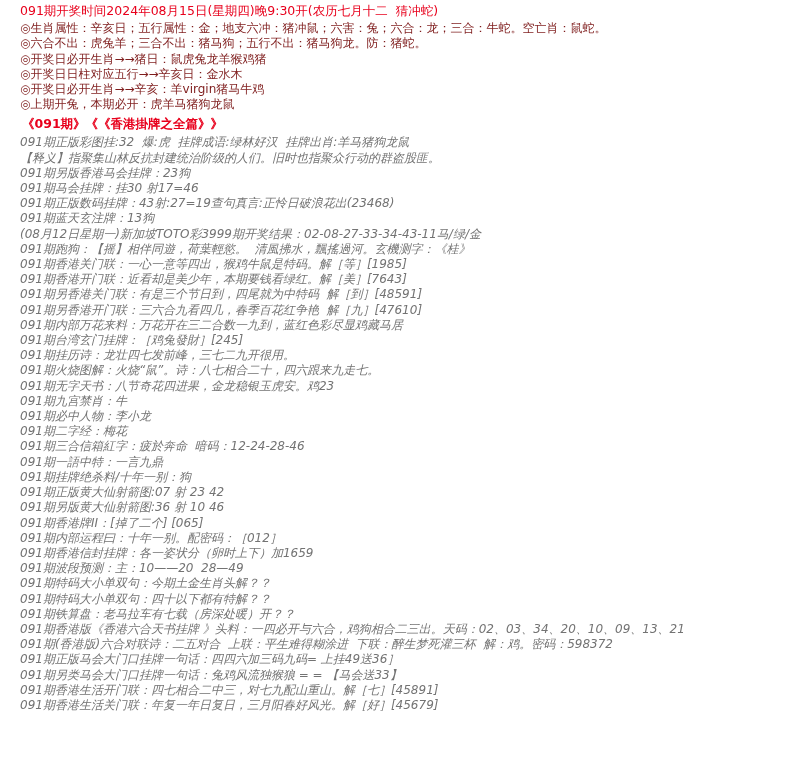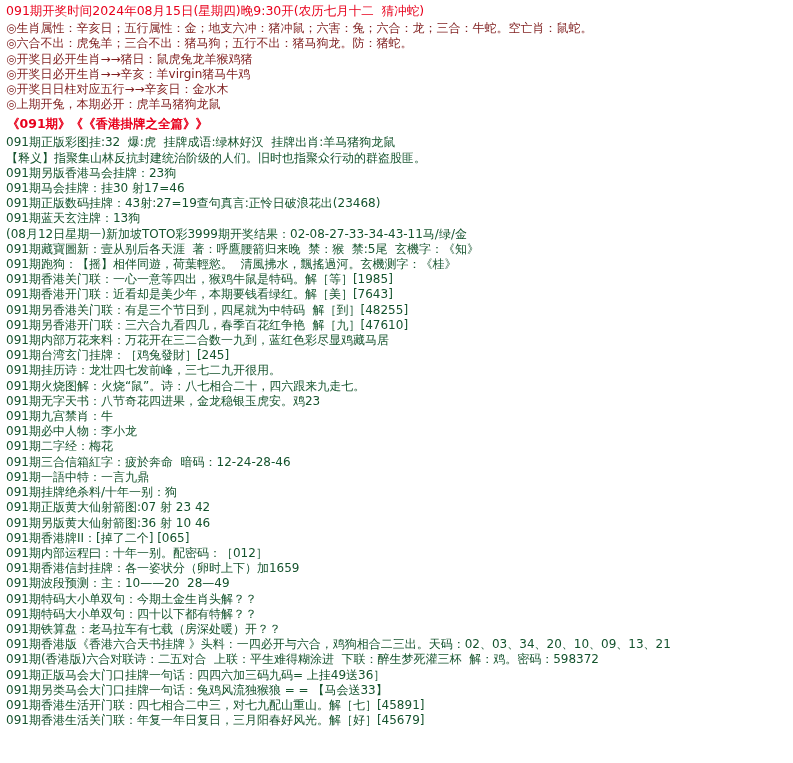--- a/index.html
+++ b/index.html
@@ -18,73 +18,72 @@
   .page {
     position: relative;
     width: 793px;
     height: 763px;
     padding: 3px 0 0 0;
     box-sizing: border-box;
   }
   .line {
     line-height: 15.2px;
     white-space: pre;
-    padding-left: 6px;
+    padding-left: 20px;
     font-size: 12px;
   }
   .red { color: #e8001c; }
-  .blue { color: #14532d; }
+  .blue { color: #737373; font-style: italic; }
   .green { color: #7f1d1d; }
   .black { color: #7f1d1d; }
   .bold { font-weight: bold; }
   .hdr {
     font-size: 12.5px;
   }
   .sec-title {
-    padding-left: 7px;
+    padding-left: 22px;
     line-height: 17px;
     white-space: pre;
     font-size: 12.5px;
   }
   .smallspace { height: 3px; }
 </style>
 </head>
 <body>
 
 <div class="page">
 
   <div class="line red hdr">091期开奖时间2024年08月15日(星期四)晚9:30开(农历七月十二  猜冲蛇)</div>
 
   <div class="smallspace"></div>
 
   <div class="line black">◎生肖属性：辛亥日；五行属性：金；地支六冲：猪冲鼠；六害：兔；六合：龙；三合：牛蛇。空亡肖：鼠蛇。</div>
   <div class="line black">◎六合不出：虎兔羊；三合不出：猪马狗；五行不出：猪马狗龙。防：猪蛇。</div>
   <div class="line green">◎开奖日必开生肖→→猪日：鼠虎兔龙羊猴鸡猪</div>
+  <div class="line green">◎开奖日日柱对应五行→→辛亥日：金水木</div>
   <div class="line green">◎开奖日必开生肖→→辛亥：羊virgin猪马牛鸡</div>
-  <div class="line green">◎开奖日日柱对应五行→→辛亥日：金水木</div>
   <div class="line green">◎上期开兔，本期必开：虎羊马猪狗龙鼠</div>
 
   <div class="smallspace"></div>
 
   <div class="sec-title red bold">《091期》《《香港掛牌之全篇》》</div>
 
   <div class="smallspace"></div>
 
   <div class="line blue">091期正版彩图挂:32  爆:虎  挂牌成语:绿林好汉  挂牌出肖:羊马猪狗龙鼠</div>
   <div class="line blue">【释义】指聚集山林反抗封建统治阶级的人们。旧时也指聚众行动的群盗股匪。</div>
   <div class="line blue">091期另版香港马会挂牌：23狗</div>
   <div class="line blue">091期马会挂牌：挂30 射17=46</div>
   <div class="line blue">091期正版数码挂牌：43射:27=19查句真言:正怜日破浪花出(23468)</div>
   <div class="line blue">091期蓝天玄注牌：13狗</div>
   <div class="line blue">(08月12日星期一)新加坡TOTO彩3999期开奖结果：02-08-27-33-34-43-11马/绿/金</div>
-  <div class="line blue">091期藏寶圖新：壹从别后各天涯  著：呼鷹腰箭归来晚  禁：猴  禁:5尾  玄機字：《知》</div>
   <div class="line blue">091期跑狗：【摇】相伴同遊，荷葉輕慾。  清風拂水，飄搖過河。玄機测字：《桂》</div>
   <div class="line blue">091期香港关门联：一心一意等四出，猴鸡牛鼠是特码。解［等］[1985]</div>
   <div class="line blue">091期香港开门联：近看却是美少年，本期要钱看绿红。解［美］[7643]</div>
-  <div class="line blue">091期另香港关门联：有是三个节日到，四尾就为中特码  解［到］[48255]</div>
+  <div class="line blue">091期另香港关门联：有是三个节日到，四尾就为中特码  解［到］[48591]</div>
   <div class="line blue">091期另香港开门联：三六合九看四几，春季百花红争艳  解［九］[47610]</div>
   <div class="line blue">091期内部万花来料：万花开在三二合数一九到，蓝红色彩尽显鸡藏马居</div>
   <div class="line blue">091期台湾玄门挂牌：［鸡兔發財］[245]</div>
   <div class="line blue">091期挂历诗：龙壮四七发前峰，三七二九开很用。</div>
   <div class="line blue">091期火烧图解：火烧“鼠”。诗：八七相合二十，四六跟来九走七。</div>
   <div class="line blue">091期无字天书：八节奇花四进果，金龙稳银玉虎安。鸡23</div>
   <div class="line blue">091期九宫禁肖：牛</div>
   <div class="line blue">091期必中人物：李小龙</div>
   <div class="line blue">091期二字经：梅花</div>
   <div class="line blue">091期三合信箱紅字：疲於奔命  暗码：12-24-28-46</div>

